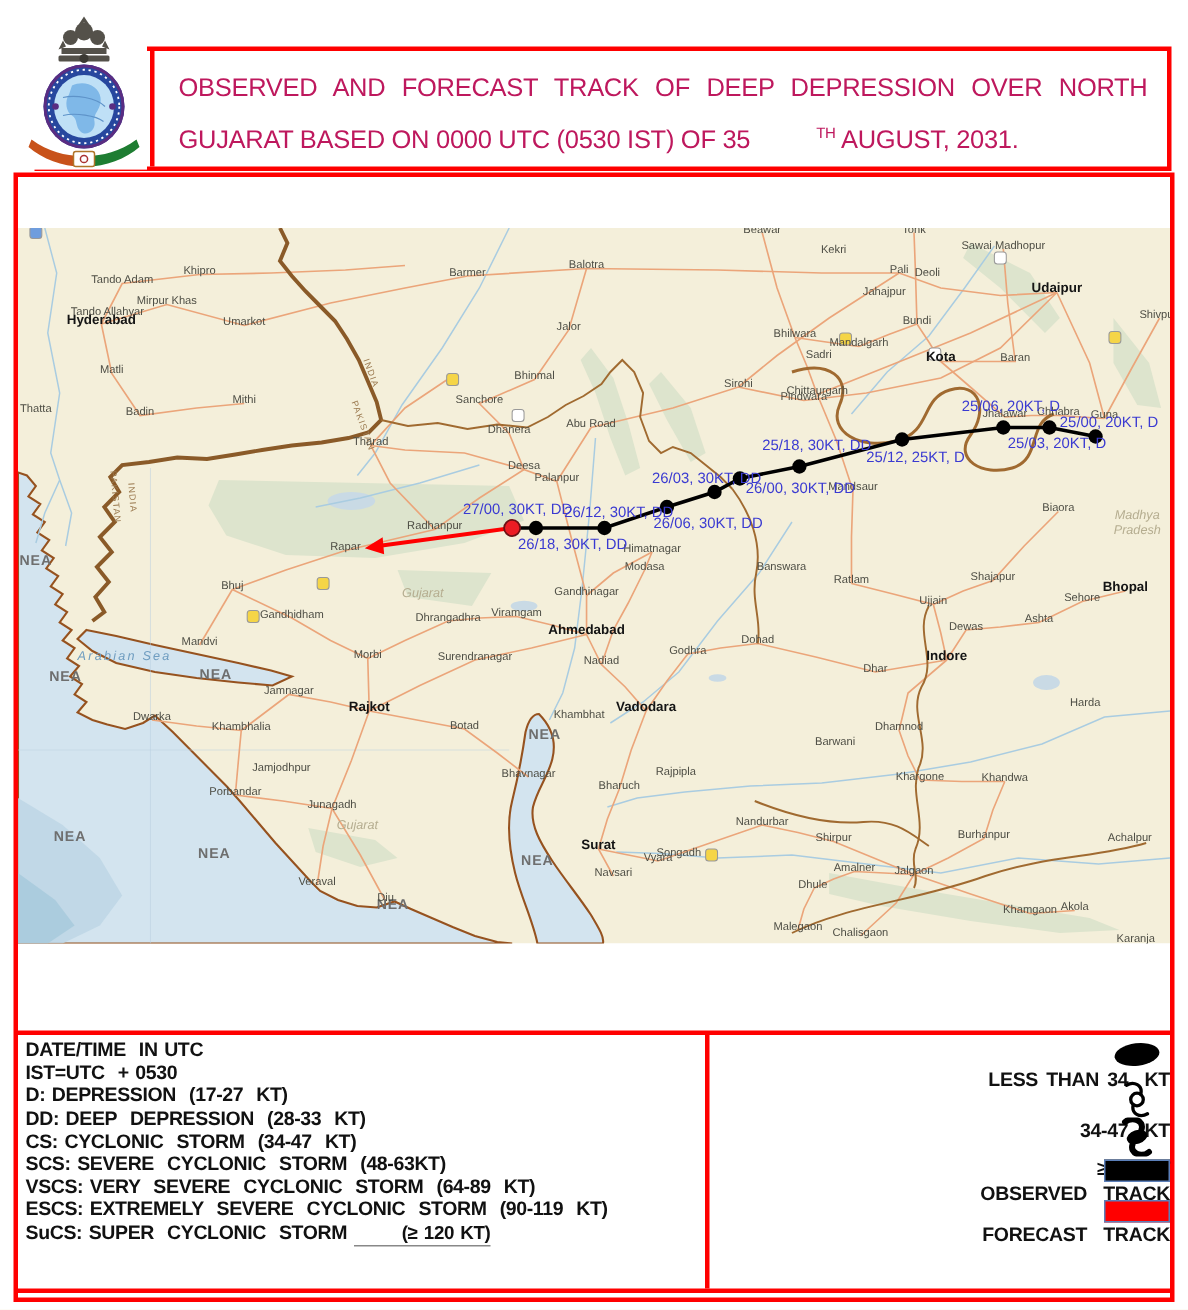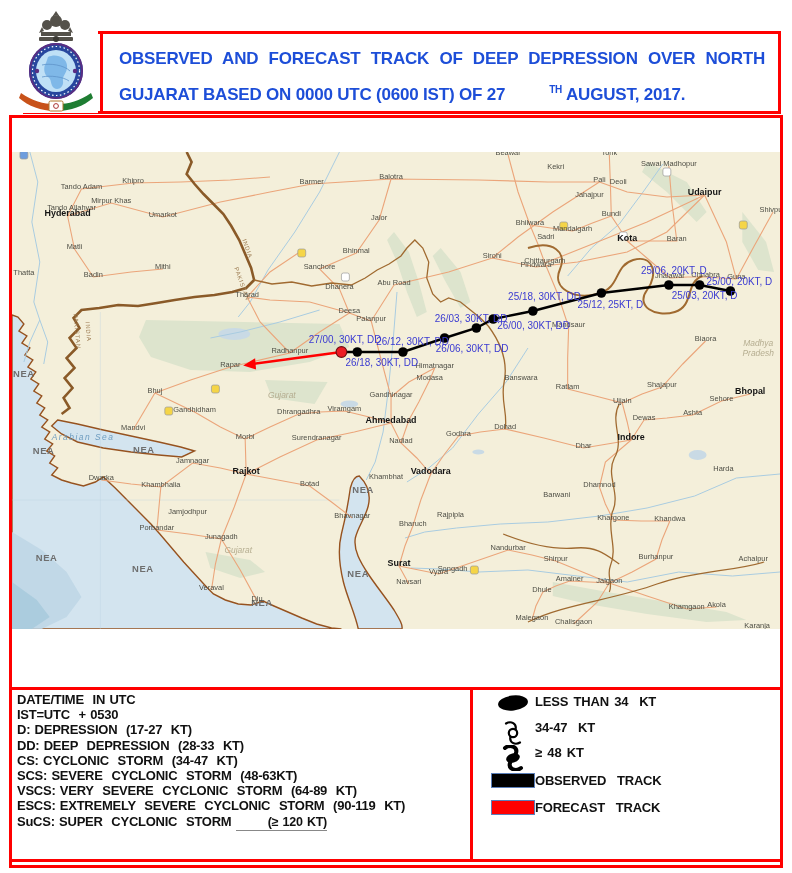--- a/index.html
+++ b/index.html
@@ -1,31 +1,31 @@
 <!DOCTYPE html>
 <html><head>
 <meta charset="utf-8">
 <style>
   html,body{margin:0;padding:0;background:#fff;}
   body{width:792px;height:873px;position:relative;font-family:"Liberation Sans",sans-serif;overflow:hidden;}
   .hdr-box{position:absolute;left:23px;top:31px;width:758px;height:83px;border:3px solid #f00;box-sizing:border-box;}
   .hdr-divider{position:absolute;left:74px;top:0;bottom:0;width:3px;background:#f00;}
-  .hdr-title{margin-left:80px;padding:9px 13px 0 13px;color:#1d4ed8;font-weight:bold;font-size:17px;line-height:31px;letter-spacing:-0.2px;}
+  .hdr-title{margin-left:80px;padding:9px 13px 0 13px;color:#be185d;font-weight:normal;font-size:17px;line-height:31px;letter-spacing:-0.2px;}
   .hdr-title .l1{text-align:justify;text-align-last:justify;}
   .hdr-title sup{font-size:10px;padding-left:44px;}
   .logo{position:absolute;left:14px;top:5px;width:84px;height:108px;background:#fff;z-index:3;}
   .outer-box{position:absolute;left:9px;top:115px;width:774px;height:753px;border:3px solid #f00;box-sizing:border-box;}
   .map-wrap{position:absolute;left:0;top:34px;width:768px;height:477px;}
   .legend-box{position:absolute;left:0;top:569px;width:768px;height:175px;border-top:3px solid #f00;border-bottom:3px solid #f00;box-sizing:border-box;}
   .legend-div{position:absolute;left:458px;top:0;bottom:0;width:3px;background:#f00;}
   .legend-left{position:absolute;left:0;top:0;width:455px;height:169px;padding:2px 0 0 5px;box-sizing:border-box;}
   .legend-left .ln{font-weight:bold;font-size:13px;line-height:15.2px;color:#111;letter-spacing:-0.25px;word-spacing:1px;white-space:pre;}
   .legend-left .uln{font-size:12.5px;border-bottom:1.5px solid #888;padding-bottom:1px;padding-left:32px;}
   .legend-right{position:absolute;left:461px;right:0;top:0;bottom:0;padding:4px 0 0 18px;box-sizing:border-box;}
-  .lr-row{display:flex;align-items:flex-start;}
+  .lr-row{display:flex;align-items:flex-end;flex-direction:column;}
   .lr-icon{width:44px;flex:none;display:flex;justify-content:center;align-items:center;}
   .lr-label{font-weight:bold;font-size:13px;color:#111;letter-spacing:-0.2px;word-spacing:2px;white-space:pre;}
   .bar{width:52px;height:15px;box-sizing:border-box;border:1px solid #5b7fb9;}
   .bar.black{background:#000;}
   .bar.red{background:#f00;}
 </style>
 </head>
 <body>
 
 <svg class="logo" viewBox="0 0 84 108">
@@ -58,21 +58,21 @@
     <path d="M77,88 C66,96 54,99 44,99 L44,106 C56,106 70,101 79,93 Z" fill="#1e7d32"></path>
     <rect x="35" y="96" width="14" height="10" rx="1.5" fill="#fff" stroke="#b0752a"></rect>
     <circle cx="42" cy="101" r="2.4" fill="none" stroke="#a33" stroke-width="1"></circle>
   </g>
 </svg>
 
 <div class="hdr-box">
   <div class="hdr-divider"></div>
   <div class="hdr-title">
     <div class="l1">OBSERVED AND FORECAST TRACK OF DEEP DEPRESSION OVER NORTH</div>
-    <div class="l2"><span>GUJARAT BASED ON 0000 UTC (0600 IST) OF 27</span><sup>TH</sup><span> AUGUST, 2017.</span></div>
+    <div class="l2"><span>GUJARAT BASED ON 0000 UTC (0530 IST) OF 35</span><sup>TH</sup><span> AUGUST, 2031.</span></div>
   </div>
 </div>
 
 <div class="outer-box">
   <div class="map-wrap">
     <svg id="mapsvg" width="768" height="477" viewBox="0 0 774 477" preserveAspectRatio="none">
         <rect x="0" y="0" width="774" height="477" fill="#f4efda"></rect>
         <path d="M135,168 L330,172 340,195 300,210 240,220 180,218 140,205 128,185 Z" fill="#dde4cd"></path>
         <path d="M255,228 L318,230 305,252 262,246 Z" fill="#dde4cd"></path>
         <path d="M385,80 L400,100 410,130 418,160 408,165 398,140 388,110 378,88 Z" fill="#dde4cd"></path>

